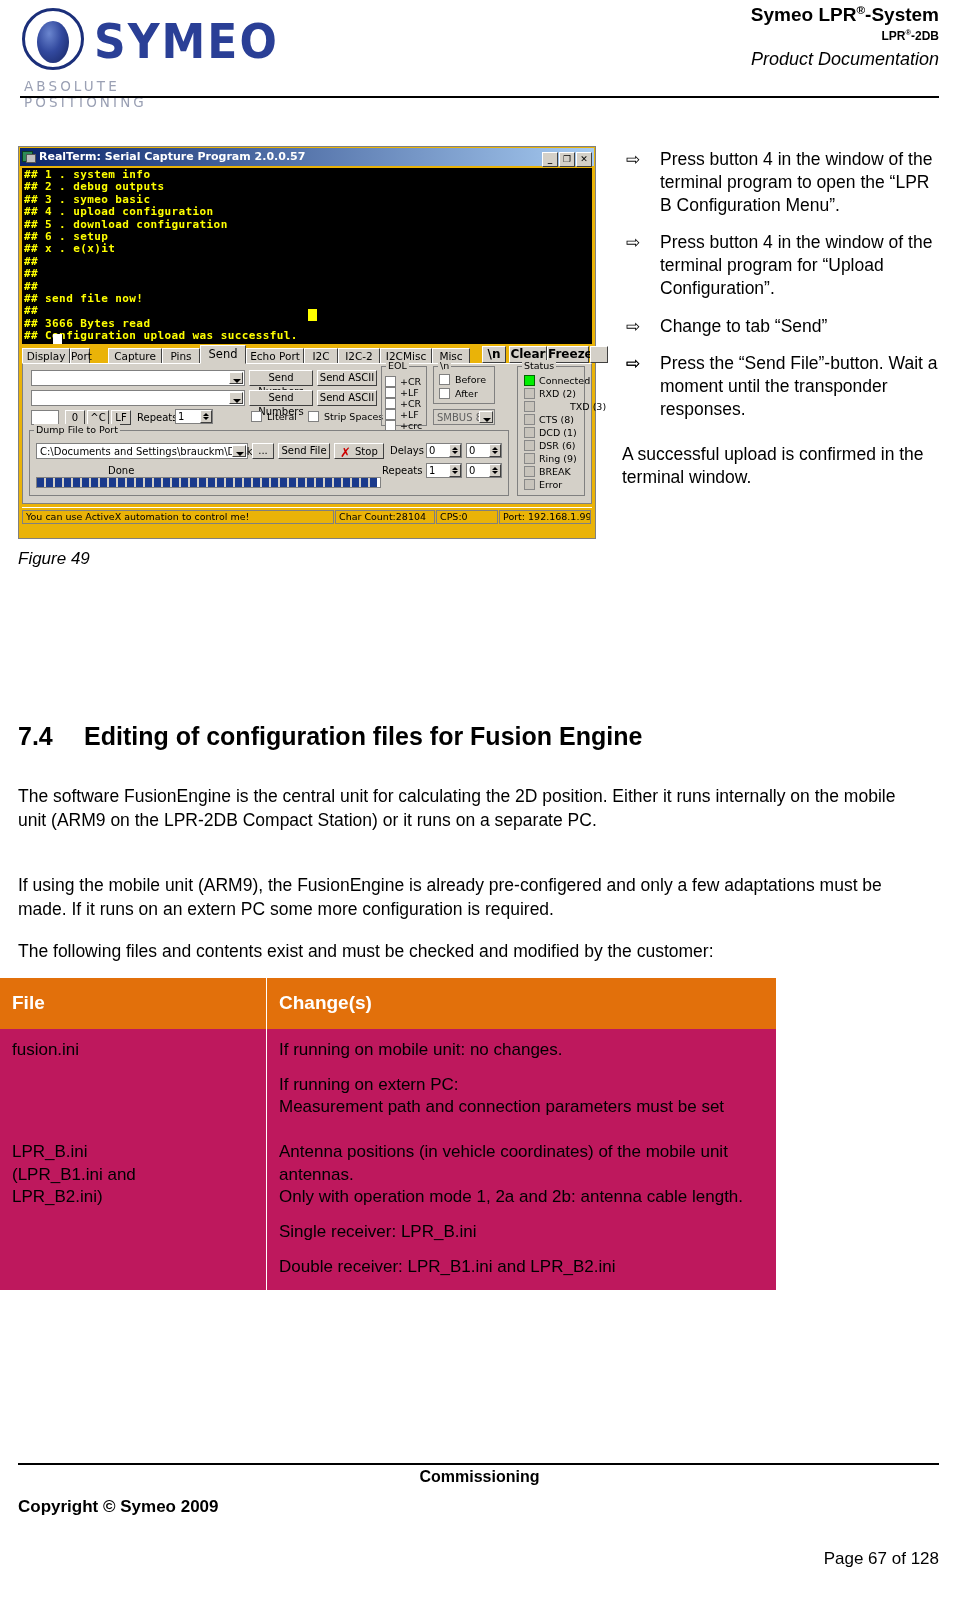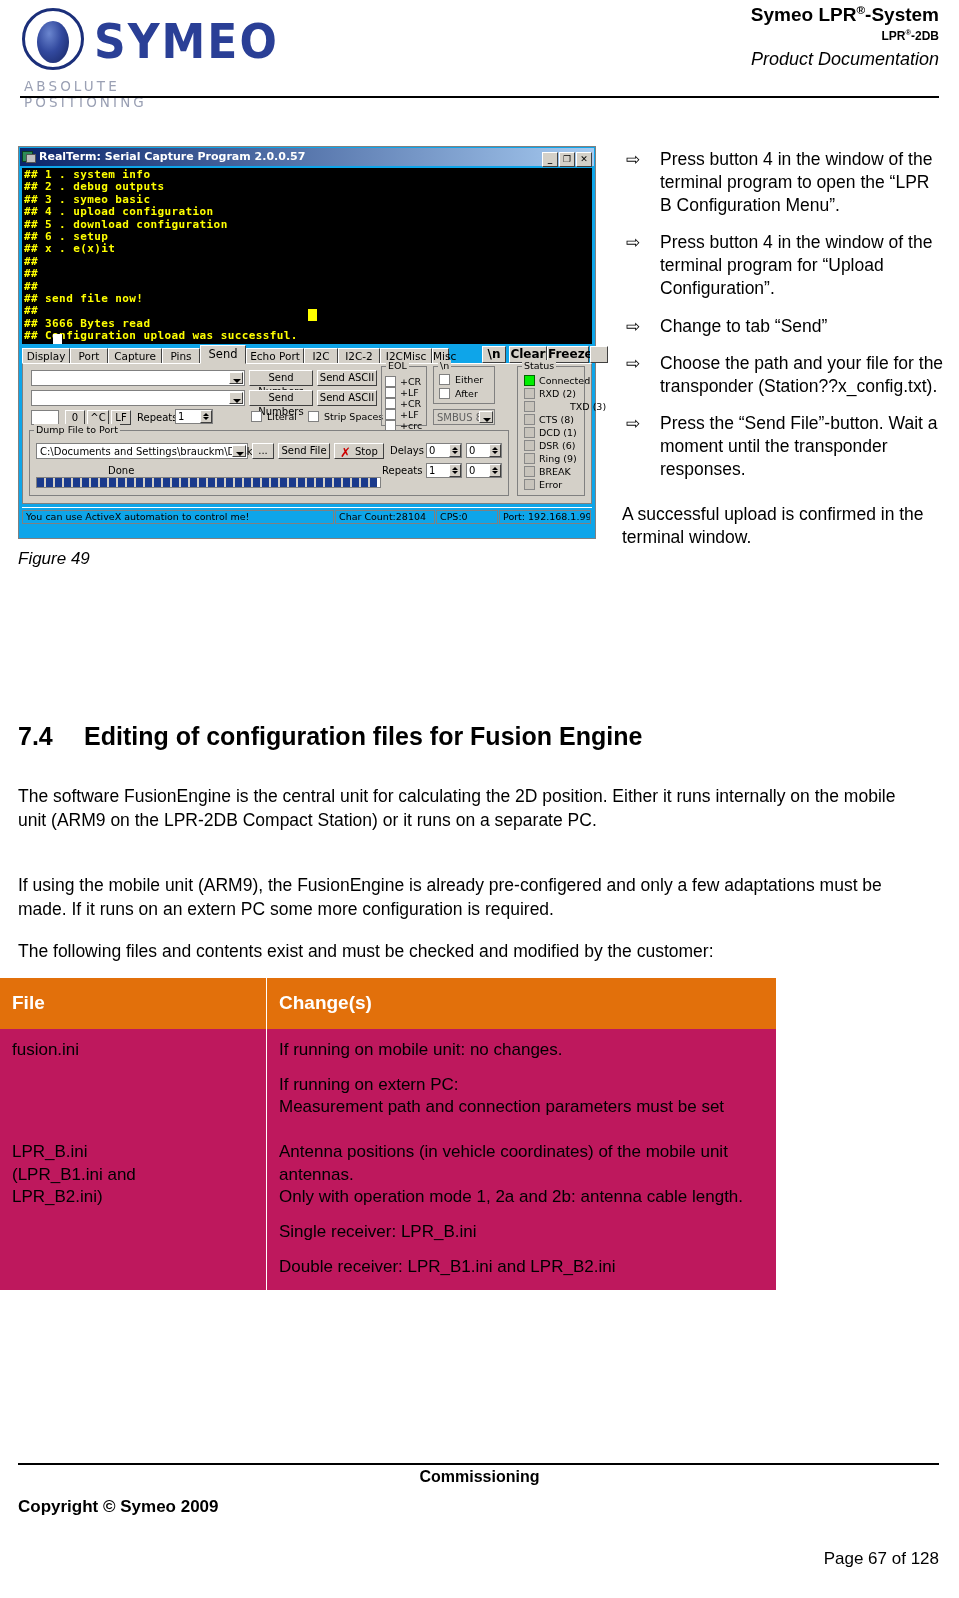--- a/index.html
+++ b/index.html
@@ -24,21 +24,21 @@
   .logo-sub{position:absolute;left:2px;top:72px;font-size:13.5px;letter-spacing:3.1px;color:#9aa0b4;
     font-family:"DejaVu Sans", sans-serif;}
   .hdr-r{position:absolute;right:20px;top:2px;text-align:right;line-height:1.30;}
   .hdr-r .l1{font-size:19px;font-weight:bold;}
   .hdr-r .l2{font-size:12px;font-weight:bold;}
   .hdr-r .l3{font-size:18px;font-style:italic;margin-top:3px;}
   sup{font-size:0.62em;vertical-align:super;}
   .hdr-rule{position:absolute;left:20px;top:96px;width:919px;height:2px;background:#000;}
 
   
-  .rt{position:absolute;left:18px;top:146px;width:578px;height:393px;background:#0ea5e9;
+  .rt{position:absolute;left:18px;top:146px;width:578px;height:393px;background:#eab308;
       border:1px solid #808080;box-sizing:border-box;
       font-family:"DejaVu Sans", sans-serif;}
   .rt-title{position:absolute;left:1px;top:1px;width:574px;height:18px;
       background:linear-gradient(90deg,#0a246a 0%,#a6caf0 100%);color:#fff;
       font-size:11px;font-weight:bold;line-height:18px;padding-left:2px;box-sizing:border-box;}
   .rt-ticon{display:inline-block;width:13px;height:13px;vertical-align:-2px;margin-right:4px;position:relative;}
   .rt-ticon i{position:absolute;display:block;}
   .rt-ti1{left:0;top:2px;width:9px;height:9px;background:#2e8b57;border:1px solid #0d3d22;}
   .rt-ti2{left:4px;top:5px;width:8px;height:7px;background:#c0c0c0;border:1px solid #555;}
   .rt-btns{position:absolute;right:2px;top:2px;height:15px;}
@@ -180,29 +180,29 @@
       <div class="rt-line">## 3666 Bytes read</div>
       <div class="rt-line">## Configuration upload was successful.</div>
       <div class="rt-line">##</div>
 
       <div class="rt-cursor"></div>
       <div class="rt-cursor2"></div>
     </div>
 
     <div class="rt-tabs">
       <div class="tab" style="left:0px;width:48px;">Display</div>
-      <div class="tab" style="left:48px;width:38px;">Port</div>
+      <div class="tab" style="left:48px;width:20px;">Port</div>
       <div class="tab" style="left:86px;width:54px;">Capture</div>
       <div class="tab" style="left:140px;width:38px;">Pins</div>
       <div class="tab sel" style="left:178px;width:46px;">Send</div>
       <div class="tab" style="left:224px;width:58px;">Echo Port</div>
       <div class="tab" style="left:282px;width:34px;">I2C</div>
       <div class="tab" style="left:316px;width:42px;">I2C-2</div>
       <div class="tab" style="left:358px;width:52px;">I2CMisc</div>
-      <div class="tab" style="left:410px;width:17px;">Misc</div>
+      <div class="tab" style="left:410px;width:38px;">Misc</div>
       <div class="rt-tools">
         <div class="tbtn" style="left:460px;width:24px;">\n</div>
         <div class="tbtn" style="left:487px;width:38px;">Clear</div>
         <div class="tbtn" style="left:525px;width:42px;">Freeze</div>
         <div class="tbtn" style="left:568px;width:18px;"></div>
       </div>
     </div>
 
     <div class="rt-body">
 
@@ -247,21 +247,21 @@
         <span class="chklbl" style="left:18px;top:31px;">+CR</span>
         <div class="chk" style="left:3px;top:42px;"></div>
         <span class="chklbl" style="left:18px;top:42px;">+LF</span>
         <div class="chk" style="left:3px;top:53px;"></div>
         <span class="chklbl" style="left:18px;top:53px;">+crc</span>
       </div>
 
       <div class="grp" style="left:410px;top:2px;width:62px;height:38px;">
         <span class="grp-lbl">\n</span>
         <div class="chk" style="left:5px;top:7px;"></div>
-        <span class="chklbl" style="left:21px;top:7px;">Either</span>
+        <span class="chklbl" style="left:21px;top:7px;">Before</span>
         <div class="chk" style="left:5px;top:21px;"></div>
         <span class="chklbl" style="left:21px;top:21px;">After</span>
       </div>
       <div class="combo" style="left:410px;top:45px;width:62px;height:16px;background:#d4d0c8;">
         <span class="combo-txt" style="color:#606060;">SMBUS 8</span>
         <span class="combo-arrow"></span>
       </div>
 
       <div class="grp" style="left:494px;top:2px;width:68px;height:130px;">
         <span class="grp-lbl">Status</span>
@@ -342,21 +342,20 @@
     <div class="bullet">
       <span class="ar">⇨</span>
       <span>Press button 4 in the window of the terminal program for “Upload Configuration”.</span>
     </div>
     <div class="bullet">
       <span class="ar">⇨</span>
       <span>Change to tab “Send”</span>
     </div>
     <div class="bullet">
       <span class="ar">⇨</span>
-      <span>Choose the path and your file for the transponder (Station??x_config.txt).</span>
     </div>
     <div class="bullet">
       <span class="ar">⇨</span>
       <span>Press the “Send File”-button. Wait a moment until the transponder responses.</span>
     </div>
     <div class="note">A successful upload is confirmed in the terminal window.</div>
   </div>
 
   <div class="h2">
     <span class="num">7.4</span><span>Editing of configuration files for Fusion Engine</span>

